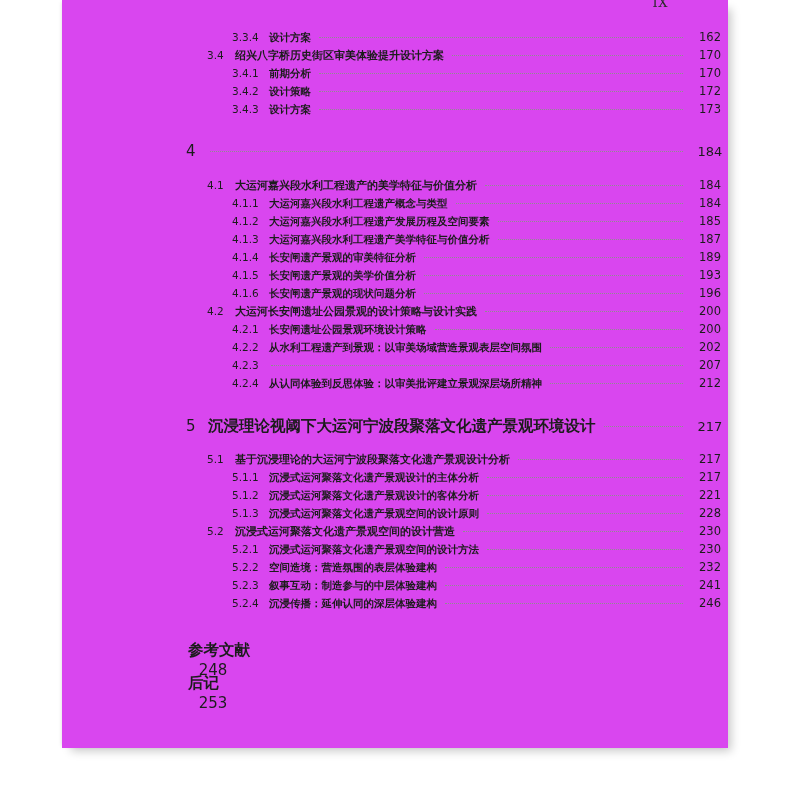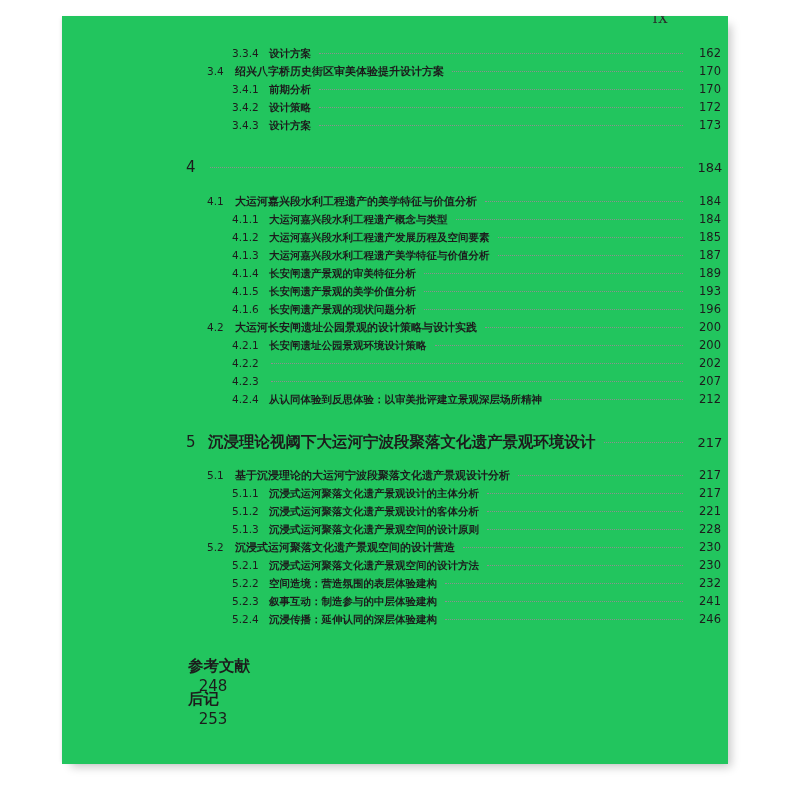--- a/index.html
+++ b/index.html
@@ -12,24 +12,24 @@
     height: 790px;
     background: #ffffff;
     font-family: "DejaVu Sans", "Liberation Sans", sans-serif;
     overflow: hidden;
   }
 
   
   #page-sheet {
     position: absolute;
     left: 62px;
-    top: 16px;
+    top: 0px;
     width: 666px;
     height: 748px;
-    background: #22c55e;
+    background: #d946ef;
     box-shadow: 6px 6px 9px -3px rgba(0,0,0,0.22),
                 -2px 0 4px -2px rgba(0,0,0,0.14);
     box-sizing: border-box;
     overflow: hidden;
   }
 
   
   #running-head {
     position: absolute;
     right: 60px;
@@ -257,20 +257,21 @@
         <span class="page">200</span>
       </div>
       <div class="toc-row lvl-3">
         <span class="num">4.2.1</span>
         <span class="title">长安闸遗址公园景观环境设计策略</span>
         <span class="leader"></span>
         <span class="page">200</span>
       </div>
       <div class="toc-row lvl-3">
         <span class="num">4.2.2</span>
+        <span class="title">从水利工程遗产到景观：以审美场域营造景观表层空间氛围</span>
         <span class="leader"></span>
         <span class="page">202</span>
       </div>
       <div class="toc-row lvl-3">
         <span class="num">4.2.3</span>
         <span class="leader"></span>
         <span class="page">207</span>
       </div>
       <div class="toc-row lvl-3">
         <span class="num">4.2.4</span>

